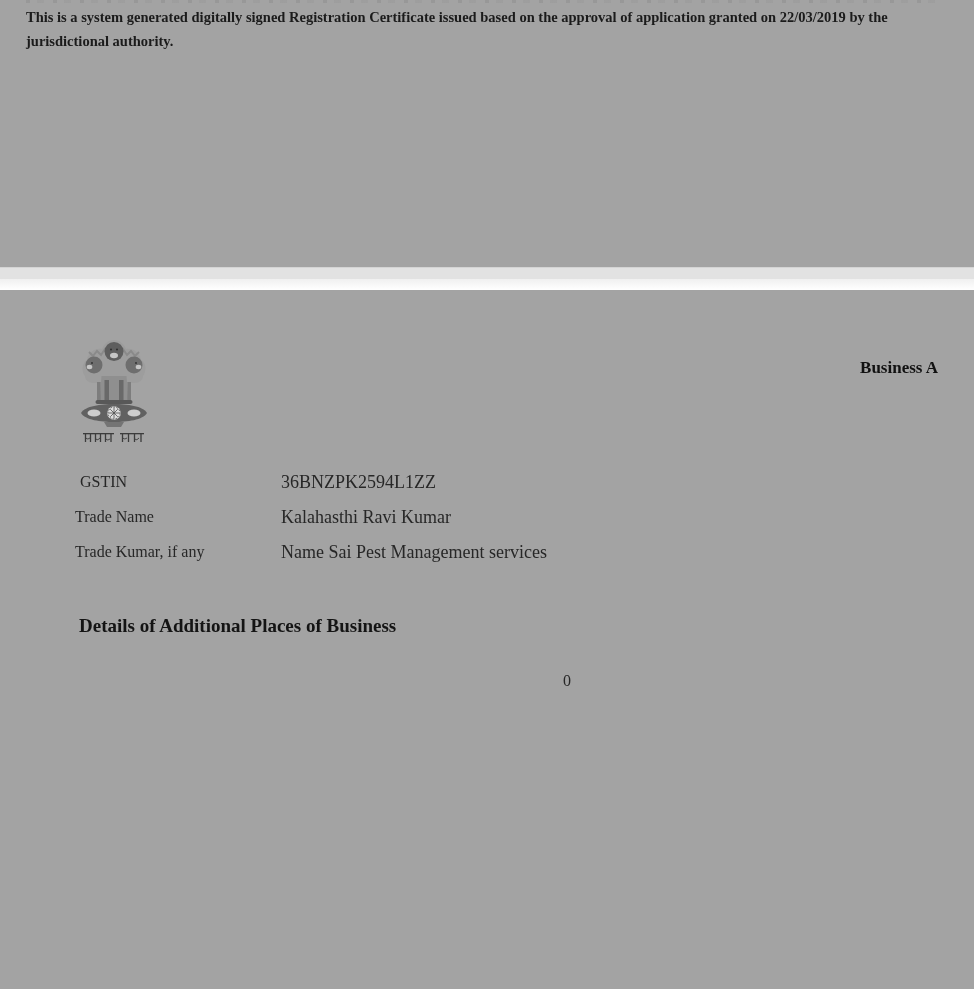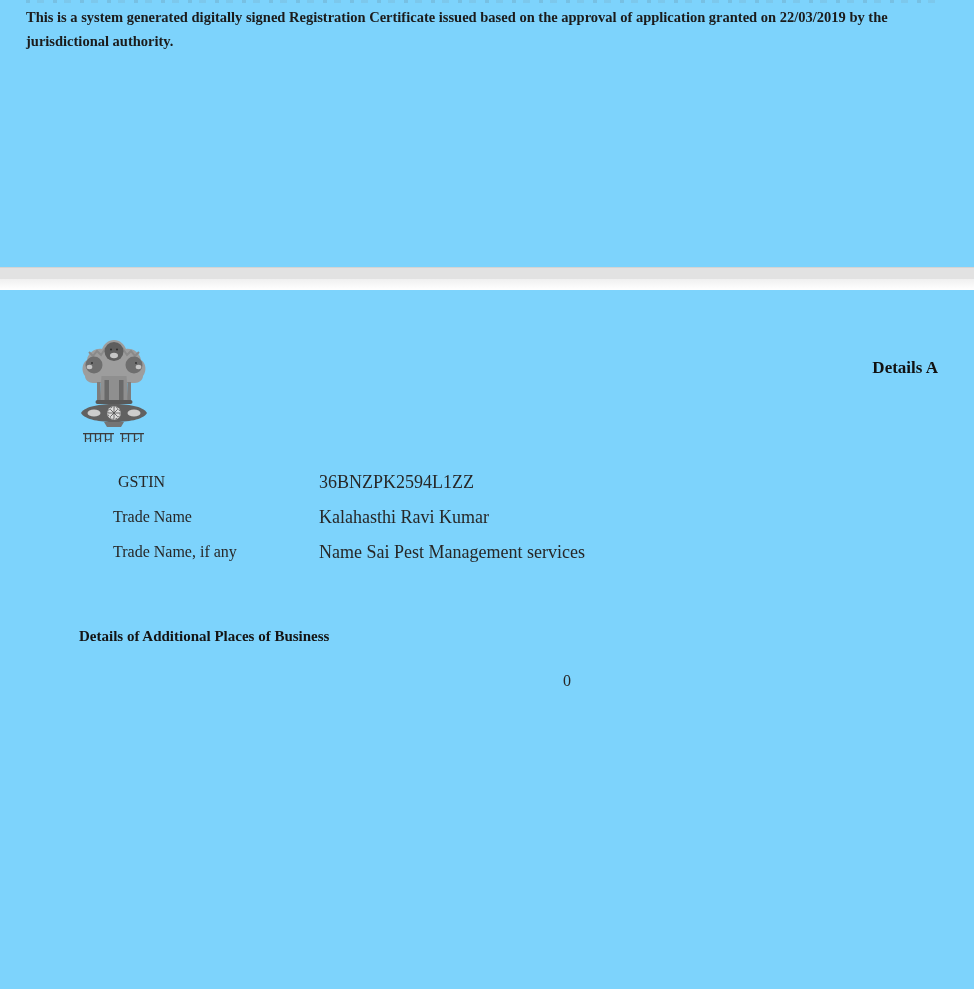--- a/index.html
+++ b/index.html
@@ -6,21 +6,21 @@
   html, body { background: #ffffff; }
   body {
     width: 974px; height: 989px;
     font-family: "Liberation Serif", "DejaVu Serif", serif;
     position: relative;
     overflow: hidden;
   }
   .page-canvas {
     position: absolute; left: 0; top: 0;
     width: 974px; height: 989px;
-    background: #7dd3fc;
+    background: #a3a3a3;
   }
 
   
   .cut-text-remnant {
     position: absolute; left: 26px; top: 0; width: 912px; height: 3px;
     background: repeating-linear-gradient(90deg,
       rgba(90,90,90,.28) 0 4px, transparent 4px 11px,
       rgba(120,120,120,.22) 11px 18px, transparent 18px 27px);
     opacity: .55;
   }
@@ -44,35 +44,35 @@
   .emblem {
     position: absolute; left: 77px; top: 338px; width: 74px; height: 109px;
   }
 
   .annexure {
     position: absolute; top: 358px; right: 36px;
     font-weight: 700; font-size: 17px; color: #111;
   }
 
   .fields {
-    position: absolute; left: 75px; top: 472px; width: 640px; margin-left: 38px;
+    position: absolute; left: 75px; top: 472px; width: 640px;
   }
   .field-row { display: flex; height: 35px; align-items: flex-start; }
   .field-label {
     width: 206px; flex: 0 0 206px;
     font-size: 16px; line-height: 20px; color: #272727;
   }
   .field-row:first-child .field-label { padding-left: 5px; }
   .field-value {
     font-size: 18px; line-height: 20px; color: #272727;
   }
 
   .section-heading {
     position: absolute; left: 79px; top: 615px;
-    font-weight: 700; font-size: 15px; color: #141414; margin-top: 13px;
+    font-weight: 700; font-size: 19px; color: #141414;
   }
 
   .total-row {
     position: absolute; left: 88px; top: 671px; width: 700px;
     font-size: 15.5px; line-height: 20px; color: #272727;
   }
   .total-value {
     position: absolute; left: 475px; top: 0;
     font-size: 16px; color: #272727;
   }
@@ -135,33 +135,33 @@
           <rect x="6" y="95" width="31" height="1.3" stroke="none"></rect>
           <path d="M8.5 96 L8.5 104 M13.5 96 L13.5 104 M18.5 96 L18.5 104 M23.5 96 L23.5 104 M28.5 96 L28.5 104 M34 96 L34 104" stroke-width="1.3" fill="none"></path>
           <path d="M8.5 100 Q11 102 13 100 M18.5 101 Q21 103 23 100 M28.5 101 Q31 103 33 101" stroke-width="0.9" fill="none"></path>
           <rect x="43" y="95" width="24" height="1.3" stroke="none"></rect>
           <path d="M45.5 96 L45.5 104 M51.5 96 L51.5 104 M57.5 96 L57.5 104 M64 96 L64 104" stroke-width="1.3" fill="none"></path>
           <path d="M45.5 100 Q48 102 50 100 M57.5 101 Q60 103 62 100" stroke-width="0.9" fill="none"></path>
         </g>
       </svg>
     </div>
 
-    <div class="annexure">Details A</div>
+    <div class="annexure">Business A</div>
 
     <div class="fields">
       <div class="field-row">
         <span class="field-label">GSTIN</span>
         <span class="field-value">36BNZPK2594L1ZZ</span>
       </div>
       <div class="field-row">
         <span class="field-label">Trade Name</span>
         <span class="field-value">Kalahasthi Ravi Kumar</span>
       </div>
       <div class="field-row">
-        <span class="field-label">Trade Name, if any</span>
+        <span class="field-label">Trade Kumar, if any</span>
         <span class="field-value">Name Sai Pest Management services</span>
       </div>
     </div>
 
     <div class="section-heading">Details of Additional Places of Business</div>
 
     <div class="total-row">
       <span class="total-value">0</span>
     </div>
 

